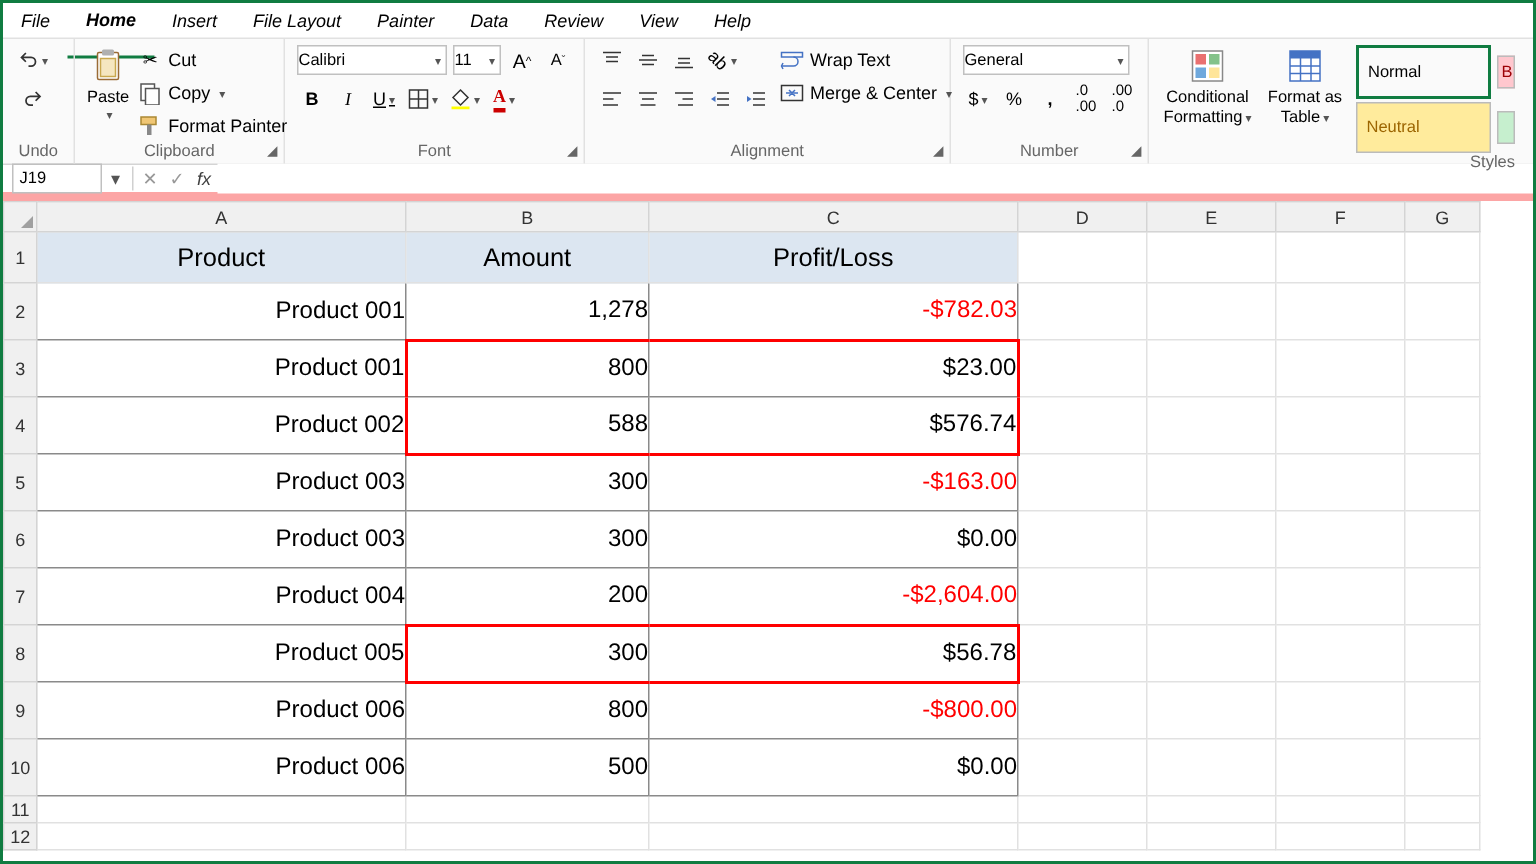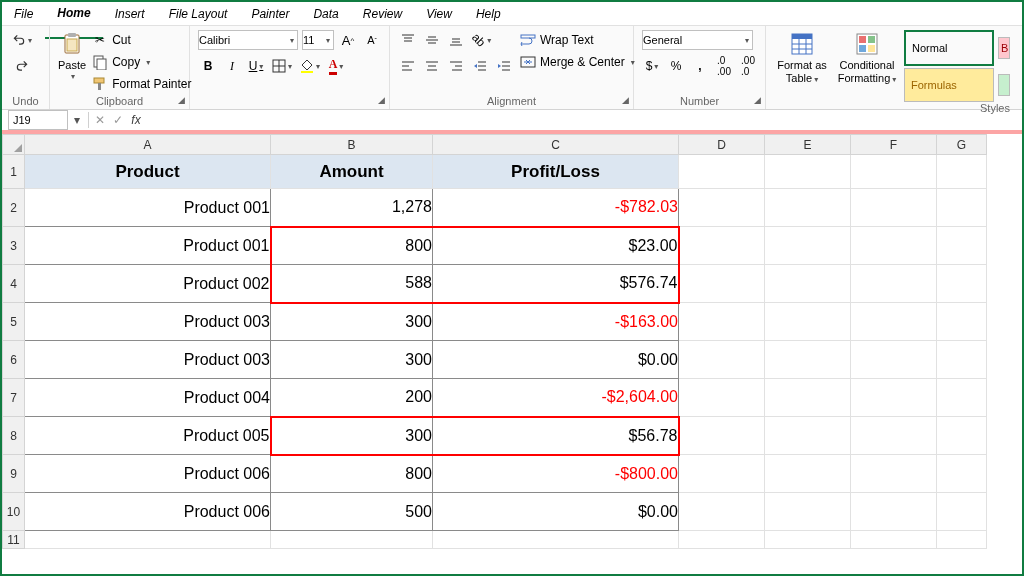--- a/index.html
+++ b/index.html
@@ -23,21 +23,21 @@
   .bigbtn .ico svg { width: 24px; height: 24px; }
   .labeled { display: flex; align-items: center; gap: 4px; font-size: 12px; cursor: pointer; height: 20px; white-space: nowrap; }
   .labeled .ico { width: 16px; height: 16px; display: inline-flex; align-items: center; justify-content: center;}
   .drop { font-size: 11px; border: 1px solid #c0c0c0; background: #fff; padding: 1px 14px 1px 0; height: 20px; display: inline-flex; align-items: center; position:relative; cursor: pointer; }
   .drop::after { content: '▾'; position: absolute; right: 3px; font-size: 8px; color: #555; }
   .stylecell { width: 90px; height: 22px; border: 1px solid #bbb; display: flex; align-items: center; padding: 16px 6px; font-size: 11px; cursor: pointer; }
   .stylecell.normal { border: 2px solid #107c41; }
   .stylecell.neutral { background: #ffeb9c; color: #9c6500; }
   .dd { font-size: 8px; color: #555; margin-left: 2px; }
   
-  .fbar { display: flex; height: 24px; align-items: center; border-bottom: 4px solid #fca5a5; background: #fff; }
+  .fbar { display: flex; height: 24px; align-items: center; border-bottom: 6px solid #fca5a5; background: #fff; }
   .namebox { width: 60px; height: 20px; border: 1px solid #c0c0c0; margin-left: 6px; padding: 0 4px; font-size: 11px; display:flex; align-items:center;}
   .fbar .nbdd { padding: 0 6px; color: #555; cursor: pointer; }
   .fbar .sep { width: 1px; height: 16px; background: #d0d0d0; margin: 0 2px; }
   .fbar .fbtn { width: 18px; text-align: center; color: #999; cursor: pointer; font-size: 12px;}
   .fbar .finput { flex: 1; height: 20px; border: none; font-size: 12px; padding: 0 6px; outline: none; }
   
   .grid-wrap { position: relative; height: calc(576px - 24px - 84px - 24px - 2px); overflow: hidden; }
   .grid { border-collapse: collapse; table-layout: fixed; font-size: 14px; }
   .colhead, .rowhead, .corner { background: #f0f0f0; border: 1px solid #d4d4d4; color: #333; font-size: 12px; font-weight: normal; text-align: center; }
   .corner { width: 22px; height: 20px; position: relative; }
@@ -45,21 +45,21 @@
   .colhead { height: 20px; }
   .rowhead { width: 22px; text-align: center; }
   .grid td { border: 1px solid #e1e1e1; vertical-align: middle; }
   
   .cA { width: 246px; }
   .cB { width: 162px; }
   .cC { width: 246px; }
   .cN { width: 86px; }
   
   .data-row td { border: 1px solid #8a8a8a; height: 38px; font-family: Arial; font-size: 16px; }
-  .data-head td { background: #dce6f1; height: 34px; font-size: 17px; font-weight: 700; text-align: center; }
+  .data-head td { background: #dce6f1; height: 34px; font-size: 17px; font-weight: 400; text-align: center; }
   .tc { text-align: right; }
   .neg { color: #ff0000; }
   .thin-row td { height: 18px; border: 1px solid #e1e1e1; }
   .redbox-t { border-top: 2px solid #ff0000 !important; }
   .redbox-b { border-bottom: 2px solid #ff0000 !important; }
   .redbox-l { border-left: 2px solid #ff0000 !important; }
   .redbox-r { border-right: 2px solid #ff0000 !important; }
 </style>
 </head>
 <body>
@@ -171,20 +171,21 @@
               </svg>
               <span class="dd">▾</span>
             </span>
         <span class="sbtn">
               <span style="color:#c00;font-weight:700;border-bottom:3px solid #c00;font-family:serif">A</span>
               <span class="dd">▾</span>
             </span>
       </div>
     </div>
       </div>
+    <div class="title">Font</div>
     <span class="dlg">◢</span>
   </div>
 
   <div class="group" style="width:244px">
     <div class="body">
       <div class="col" style="gap:6px">
         <div class="row">
           <span class="sbtn">
               <svg viewBox="0 0 14 14">
                 <line x1="1" y1="2" x2="13" y2="2" stroke="#333"></line>
@@ -290,54 +291,54 @@
         <span class="sbtn" style="font-size:10px">.00<br>.0</span>
       </div>
     </div>
       </div>
     <div class="title">Number</div>
     <span class="dlg">◢</span>
   </div>
 
   <div class="group" style="flex:1;border-right:none">
     <div class="body">
+      <div class="bigbtn" style="width:62px">
+        <span class="ico">
+            <svg viewBox="0 0 24 24">
+              <rect x="2" y="2" width="20" height="20" fill="#fff" stroke="#888"></rect>
+              <rect x="4" y="4" width="7" height="7" fill="#e97070"></rect>
+              <rect x="13" y="4" width="7" height="7" fill="#84c28a"></rect>
+              <rect x="4" y="13" width="7" height="7" fill="#6fa8dc"></rect>
+              <rect x="13" y="13" width="7" height="7" fill="#ffe599"></rect>
+            </svg>
+          </span>
+        <span>Conditional</span>
+        <span><span>Formatting</span><span class="dd">▾</span></span>
+      </div>
       <div class="bigbtn" style="width:56px">
         <span class="ico">
             <svg viewBox="0 0 24 24">
               <rect x="2" y="2" width="20" height="20" fill="#fff" stroke="#4472c4"></rect>
               <rect x="2" y="2" width="20" height="5" fill="#4472c4"></rect>
               <line x1="2" y1="12" x2="22" y2="12" stroke="#4472c4"></line>
               <line x1="2" y1="17" x2="22" y2="17" stroke="#4472c4"></line>
               <line x1="9" y1="2" x2="9" y2="22" stroke="#4472c4"></line>
               <line x1="16" y1="2" x2="16" y2="22" stroke="#4472c4"></line>
             </svg>
           </span>
         <span>Format as</span>
         <span><span>Table</span><span class="dd">▾</span></span>
       </div>
-      <div class="bigbtn" style="width:62px">
-        <span class="ico">
-            <svg viewBox="0 0 24 24">
-              <rect x="2" y="2" width="20" height="20" fill="#fff" stroke="#888"></rect>
-              <rect x="4" y="4" width="7" height="7" fill="#e97070"></rect>
-              <rect x="13" y="4" width="7" height="7" fill="#84c28a"></rect>
-              <rect x="4" y="13" width="7" height="7" fill="#6fa8dc"></rect>
-              <rect x="13" y="13" width="7" height="7" fill="#ffe599"></rect>
-            </svg>
-          </span>
-        <span>Conditional</span>
-        <span><span>Formatting</span><span class="dd">▾</span></span>
-      </div>
       <div class="col" style="gap:2px">
         <div class="row">
          <div class="stylecell normal">Normal</div>
          <div class="stylecell" style="width:12px;background:#ffc7ce;color:#9c0006;padding:0 2px;overflow:hidden">B</div>
         </div>
         <div class="row">
-         <div class="stylecell neutral">Formulas</div>
+         <div class="stylecell neutral">Neutral</div>
          <div class="stylecell" style="width:12px;background:#c6efce;color:#006100;padding:0 2px;overflow:hidden"></div>
         </div>
       </div>
     </div>
     <div class="title" style="text-align:right;padding-right:4px">Styles</div>
   </div>
 </div>
 
 <div class="fbar">
   <div class="namebox">J19</div>
@@ -466,15 +467,25 @@
   <tr class="thin-row">
           <th class="rowhead">11</th>
           <td></td>
           <td></td>
           <td></td>
           <td></td>
           <td></td>
           <td></td>
           <td></td>
         </tr>
+  <tr class="thin-row">
+          <th class="rowhead">12</th>
+          <td></td>
+          <td></td>
+          <td></td>
+          <td></td>
+          <td></td>
+          <td></td>
+          <td></td>
+        </tr>
 </tbody>
     </table>
 </div>
 
 </body></html>

